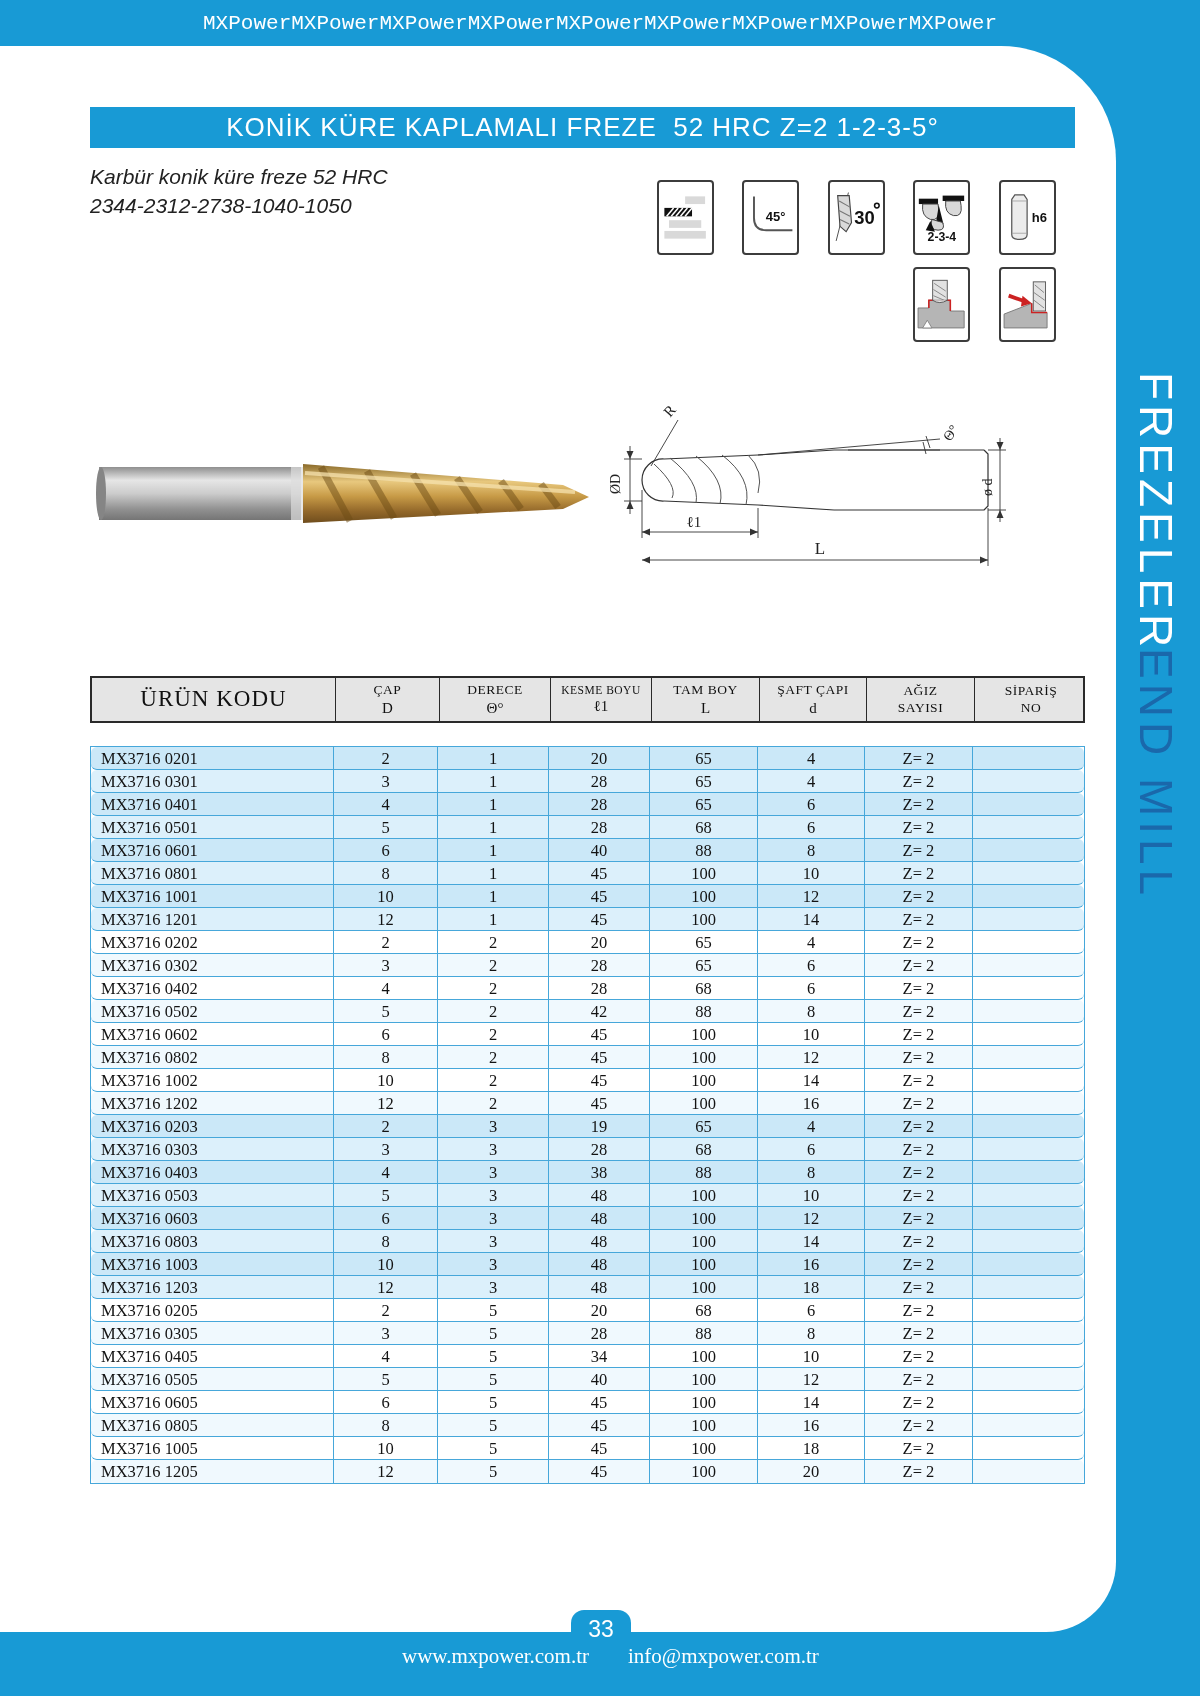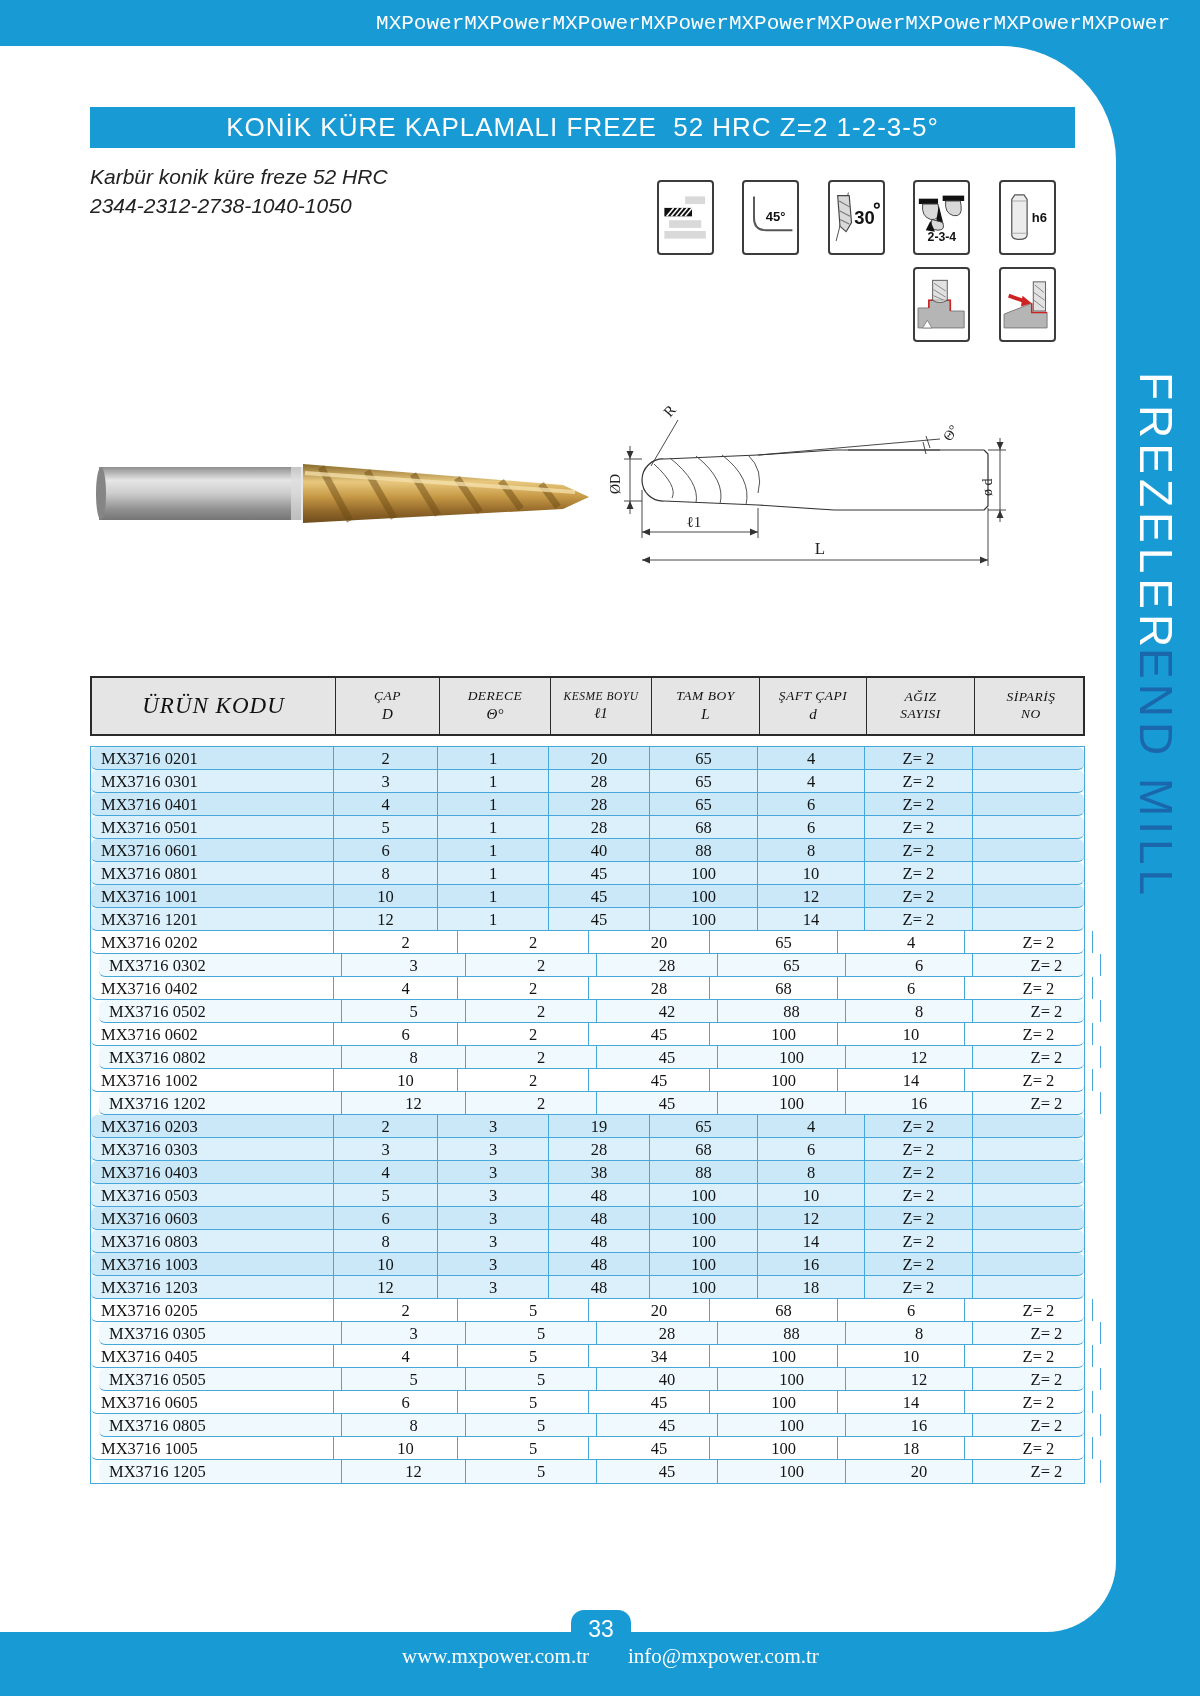--- a/index.html
+++ b/index.html
@@ -11,21 +11,21 @@
   
   .sheet{
     position:absolute;left:0;top:46px;width:1116px;height:1586px;
     background:#ffffff;
     border-top-right-radius:115px;
     border-bottom-right-radius:70px;
   }
   
   .topbar{
     position:absolute;left:0;top:0;width:1200px;height:46px;
-    display:flex;align-items:center;justify-content:flex-end;
+    display:flex;align-items:center;justify-content:center;
     padding:0 30px;box-sizing:border-box;
     color:#ffffff;font-family:"Liberation Mono","DejaVu Sans Mono",monospace;
     font-size:21px;white-space:nowrap;overflow:hidden;
   }
   
   .titlebar{
     position:absolute;left:90px;top:107px;width:985px;height:41px;
     background:#189ad5;color:#ffffff;
     display:flex;align-items:center;justify-content:center;
     font-size:26px;letter-spacing:1px;white-space:pre;
@@ -46,24 +46,24 @@
     position:absolute;writing-mode:vertical-rl;
     font-size:46px;letter-spacing:5px;line-height:1;
   }
   .side-label.primary{left:1133px;top:372px;color:#ffffff;}
   .side-label.secondary{left:1133px;top:648px;color:#1a68ab;}
   
   .photo{position:absolute;left:95px;top:448px;width:500px;height:90px;}
   .diagram{position:absolute;left:608px;top:398px;width:405px;height:185px;}
   
   .thead{
-    position:absolute;left:90px;top:676px;width:995px;height:60px;
+    position:absolute;left:90px;top:676px;width:995px;height:47px;
     display:grid;grid-template-columns:244px 104px 111px 101px 108px 107px 108px 112px;
     background:#e5e5e5;border:2px solid #2a2a2a;box-sizing:border-box;
-    font-family:"Liberation Serif",serif;color:#111;font-style:italic;
+    font-family:"Liberation Serif",serif;color:#111;
   }
   .thcell{
     border-right:1px solid #2a2a2a;display:flex;flex-direction:column;
     align-items:center;justify-content:center;line-height:1.25;
   }
   .thcell:last-child{border-right:none;}
   .thcell .t1{font-size:13.5px;letter-spacing:0.5px;}
   .thcell .t1.small{font-size:11.5px;}
   .thcell .t2{font-size:15px;}
   .thcell.main{font-size:23px;letter-spacing:1px;}
@@ -78,22 +78,22 @@
   }
   .trow:last-child{border-bottom:none;}
   .tcell{
     border-right:1px solid #46a7da;font-size:16.5px;line-height:19px;
     display:flex;align-items:center;justify-content:center;overflow:hidden;
   }
   .tcell:last-child{border-right:none;}
   .tcell.code{justify-content:flex-start;padding-left:10px;}
   .trow.g-blue{background:#cbe8f8;}
   .trow.g-blue.alt{background:#dcf0fb;}
-  .trow.g-white{background:#ffffff;gap:20px;}
-  .trow.g-white.alt{background:#f0f9fe;margin-left:8px;}
+  .trow.g-white{background:#ffffff;}
+  .trow.g-white.alt{background:#f0f9fe;}
   
   .footerbar{
     position:absolute;left:0;top:1632px;width:1200px;height:64px;background:#189ad5;
   }
   .page-tab{
     position:absolute;left:571px;top:1610px;width:60px;height:36px;
     background:#189ad5;border-radius:13px 13px 0 0;
     display:flex;align-items:center;justify-content:center;
     color:#ffffff;font-size:23px;padding-top:2px;box-sizing:border-box;
   }

